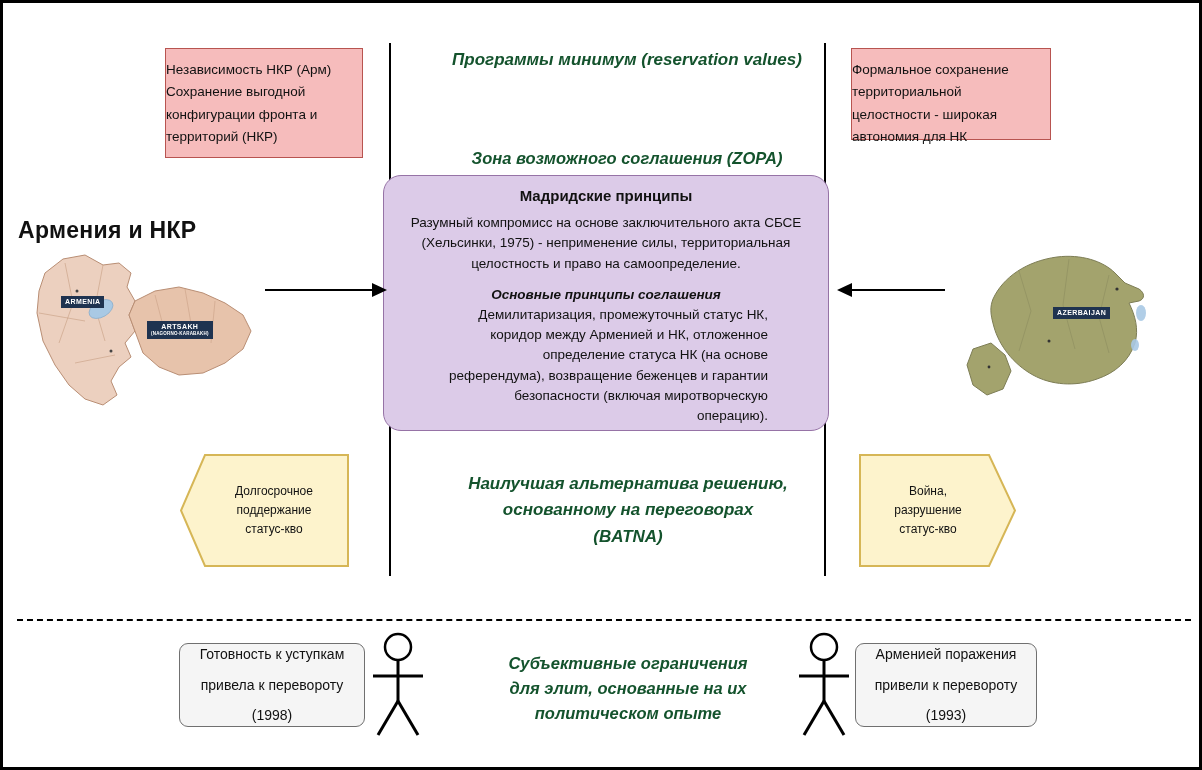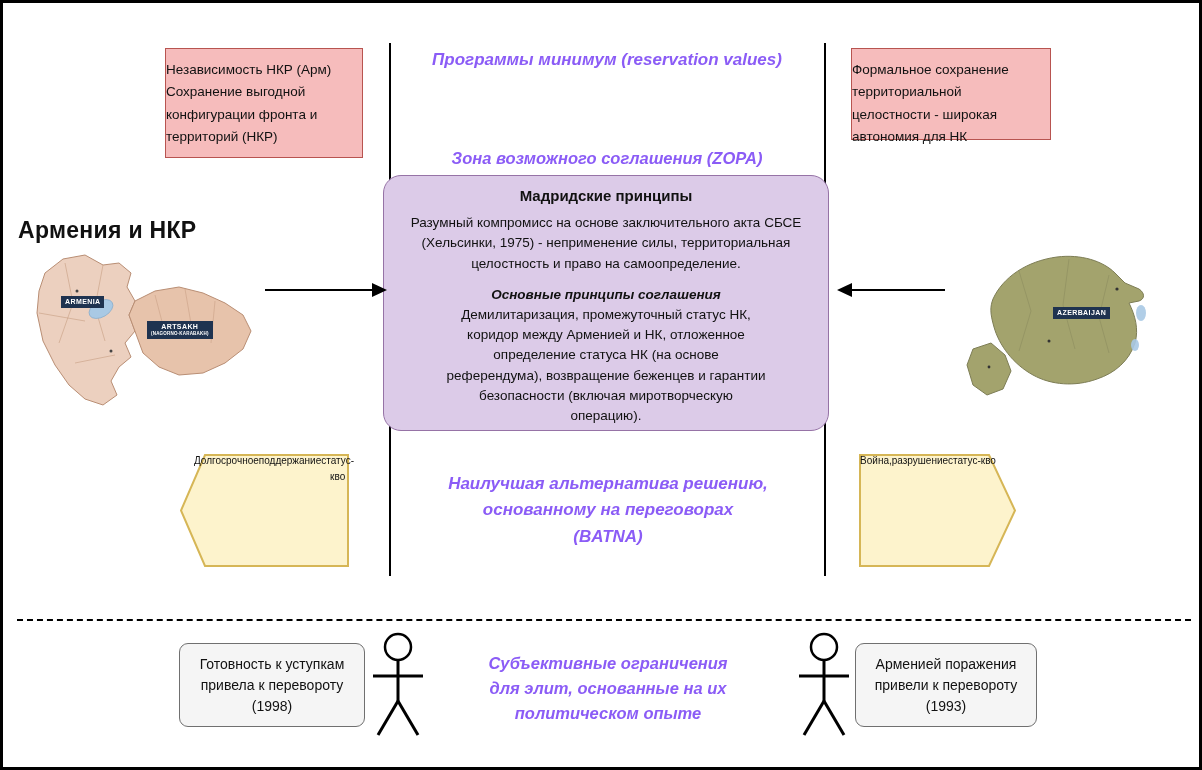--- a/index.html
+++ b/index.html
@@ -3,46 +3,46 @@
 <meta charset="utf-8">
 <style>
   * { margin:0; padding:0; box-sizing:border-box; }
   html,body { background:#ffffff; font-family:"Liberation Sans", sans-serif; color:#111; }
   .canvas { position:relative; width:1202px; height:770px; background:#fff; border:3px solid #000; overflow:hidden; }
   .abs { position:absolute; }
   svg { display:block; }
 
   .vline { position:absolute; top:40px; width:2px; height:533px; background:#000; }
 
-  .heading-italic { position:absolute; font-weight:bold; font-style:italic; text-align:center; color:#8b5cf6; }
+  .heading-italic { position:absolute; font-weight:bold; font-style:italic; text-align:center; color:#14532d;margin-left:20px; }
 
   .pink-box { position:absolute; background:var(--pink-bg,#f6bcbc); border:1.5px solid var(--pink-border,#b85450);
               text-align:left; font-size:13.5px; line-height:1.65; padding-top:10px; }
 
   .purple-box { position:absolute; background:var(--purple-bg,#dccbe8); border:1.5px solid var(--purple-border,#9673a6);
                 border-radius:18px; text-align:center; }
   .madrid-heading { font-weight:bold; font-size:15px; margin-top:11px; }
   .madrid-para { font-size:13.5px; line-height:1.5; margin:9px 16px 0; }
   .madrid-sub { font-weight:bold; font-style:italic; font-size:13.5px; margin-top:13px; }
-  .madrid-para.narrow { margin:3px 60px 0; }
+  .madrid-para.narrow { margin:3px 60px 0;text-align:right; }
 
   .party-name { position:absolute; font-size:23px; font-weight:bold; text-align:left; letter-spacing:0.3px; }
 
   .map { position:absolute; }
   .map-badge { position:absolute; background:var(--badge-bg,#1f3350); color:#fff; font-size:7px; font-weight:bold;
                padding:2px 4px; letter-spacing:0.4px; text-align:center; line-height:1.2; white-space:nowrap; }
   .map-badge .tiny { font-size:4.5px; letter-spacing:0.2px; }
 
   .chev { position:absolute; }
-  .chev-text { position:absolute; inset:0; display:flex; flex-direction:row; justify-content:center;
-               text-align:center; font-size:10px; line-height:1.6; }
+  .chev-text { position:absolute; inset:0; display:flex; flex-direction:column; justify-content:center;
+               text-align:center; font-size:12px; line-height:1.6; }
 
   .gray-box { position:absolute; background:var(--gray-bg,#f5f5f5); border:1.5px solid var(--gray-border,#707070);
               border-radius:9px; text-align:center; font-size:14px; line-height:1.5;
-              display:flex; flex-direction:column; justify-content:center; }
+              display:flex; flex-direction:column; justify-content:space-between; }
 
   .dashed-line { position:absolute; border-top:2.5px dashed #000; }
 </style>
 </head>
 <body>
 
 <div class="canvas">
 
   <div class="vline" style="left:386px;"></div>
   <div class="vline" style="left:821px;"></div>

